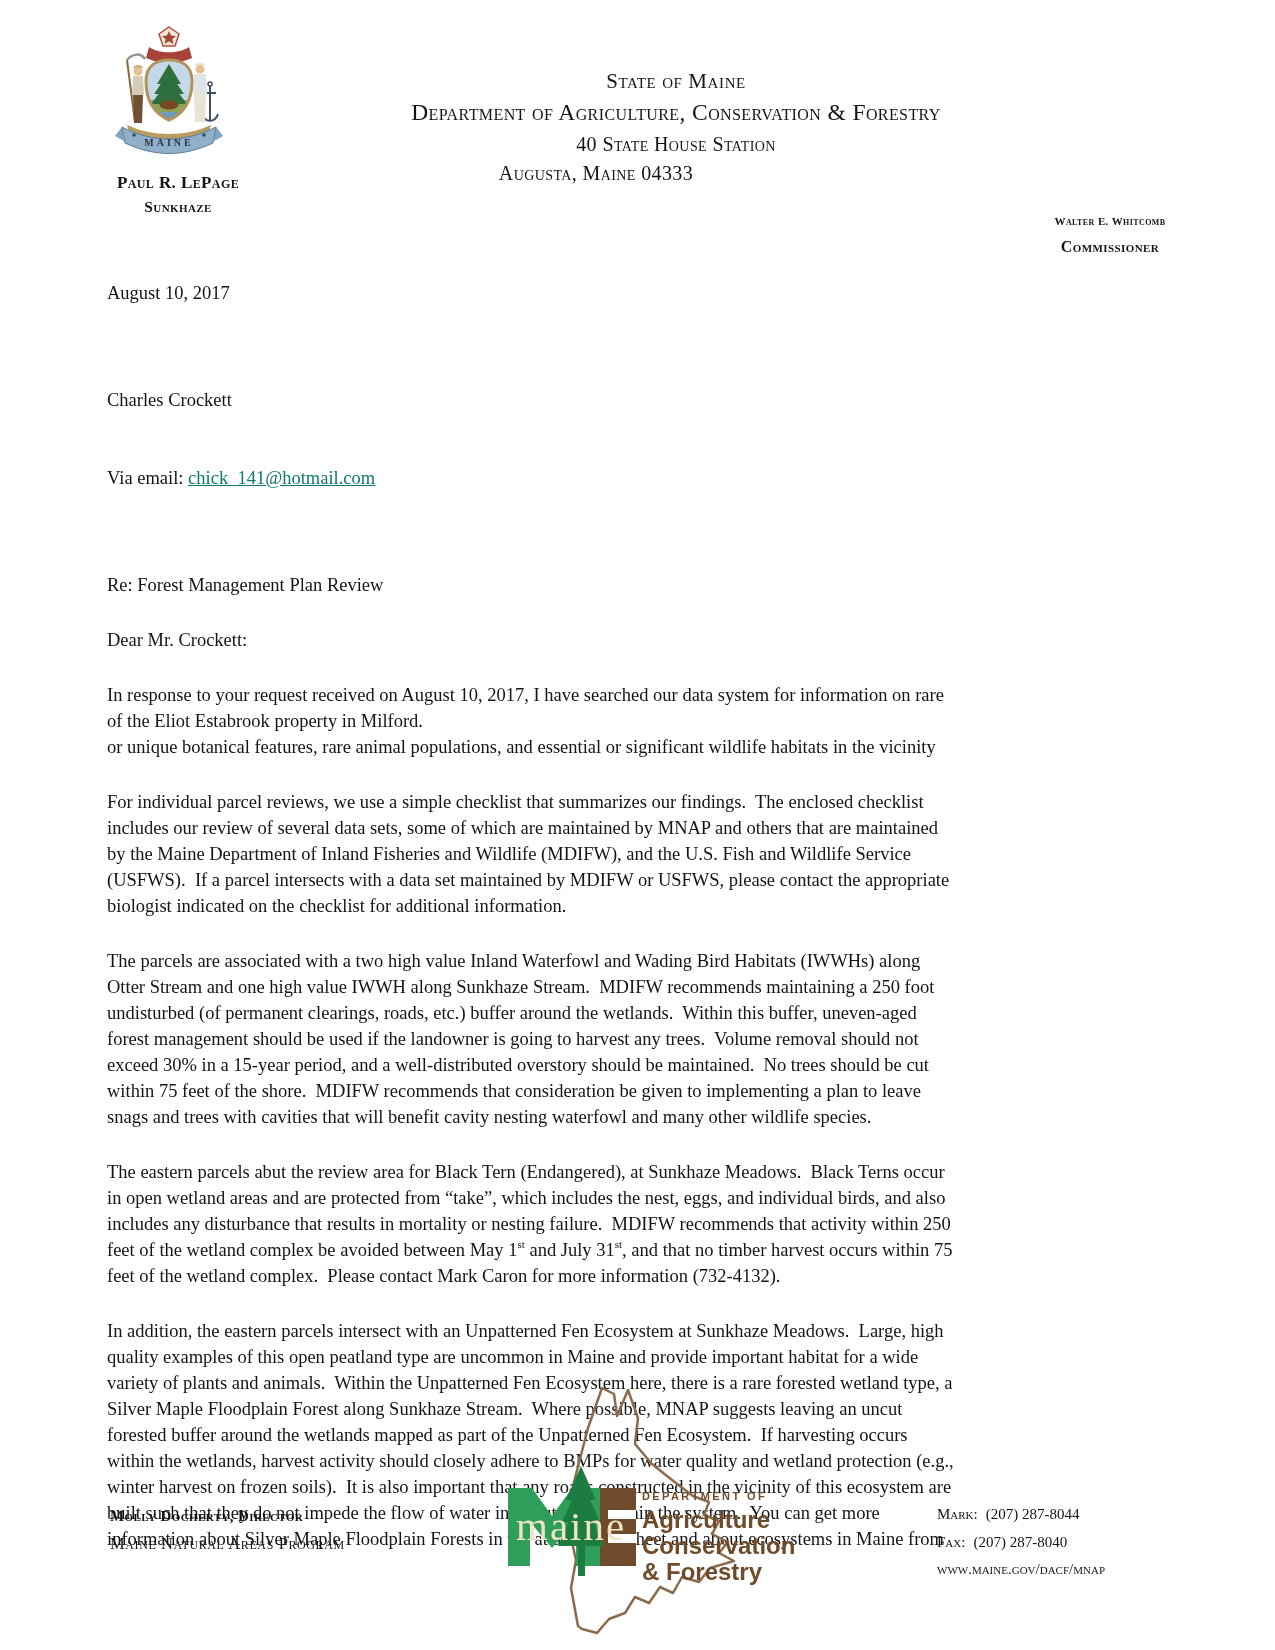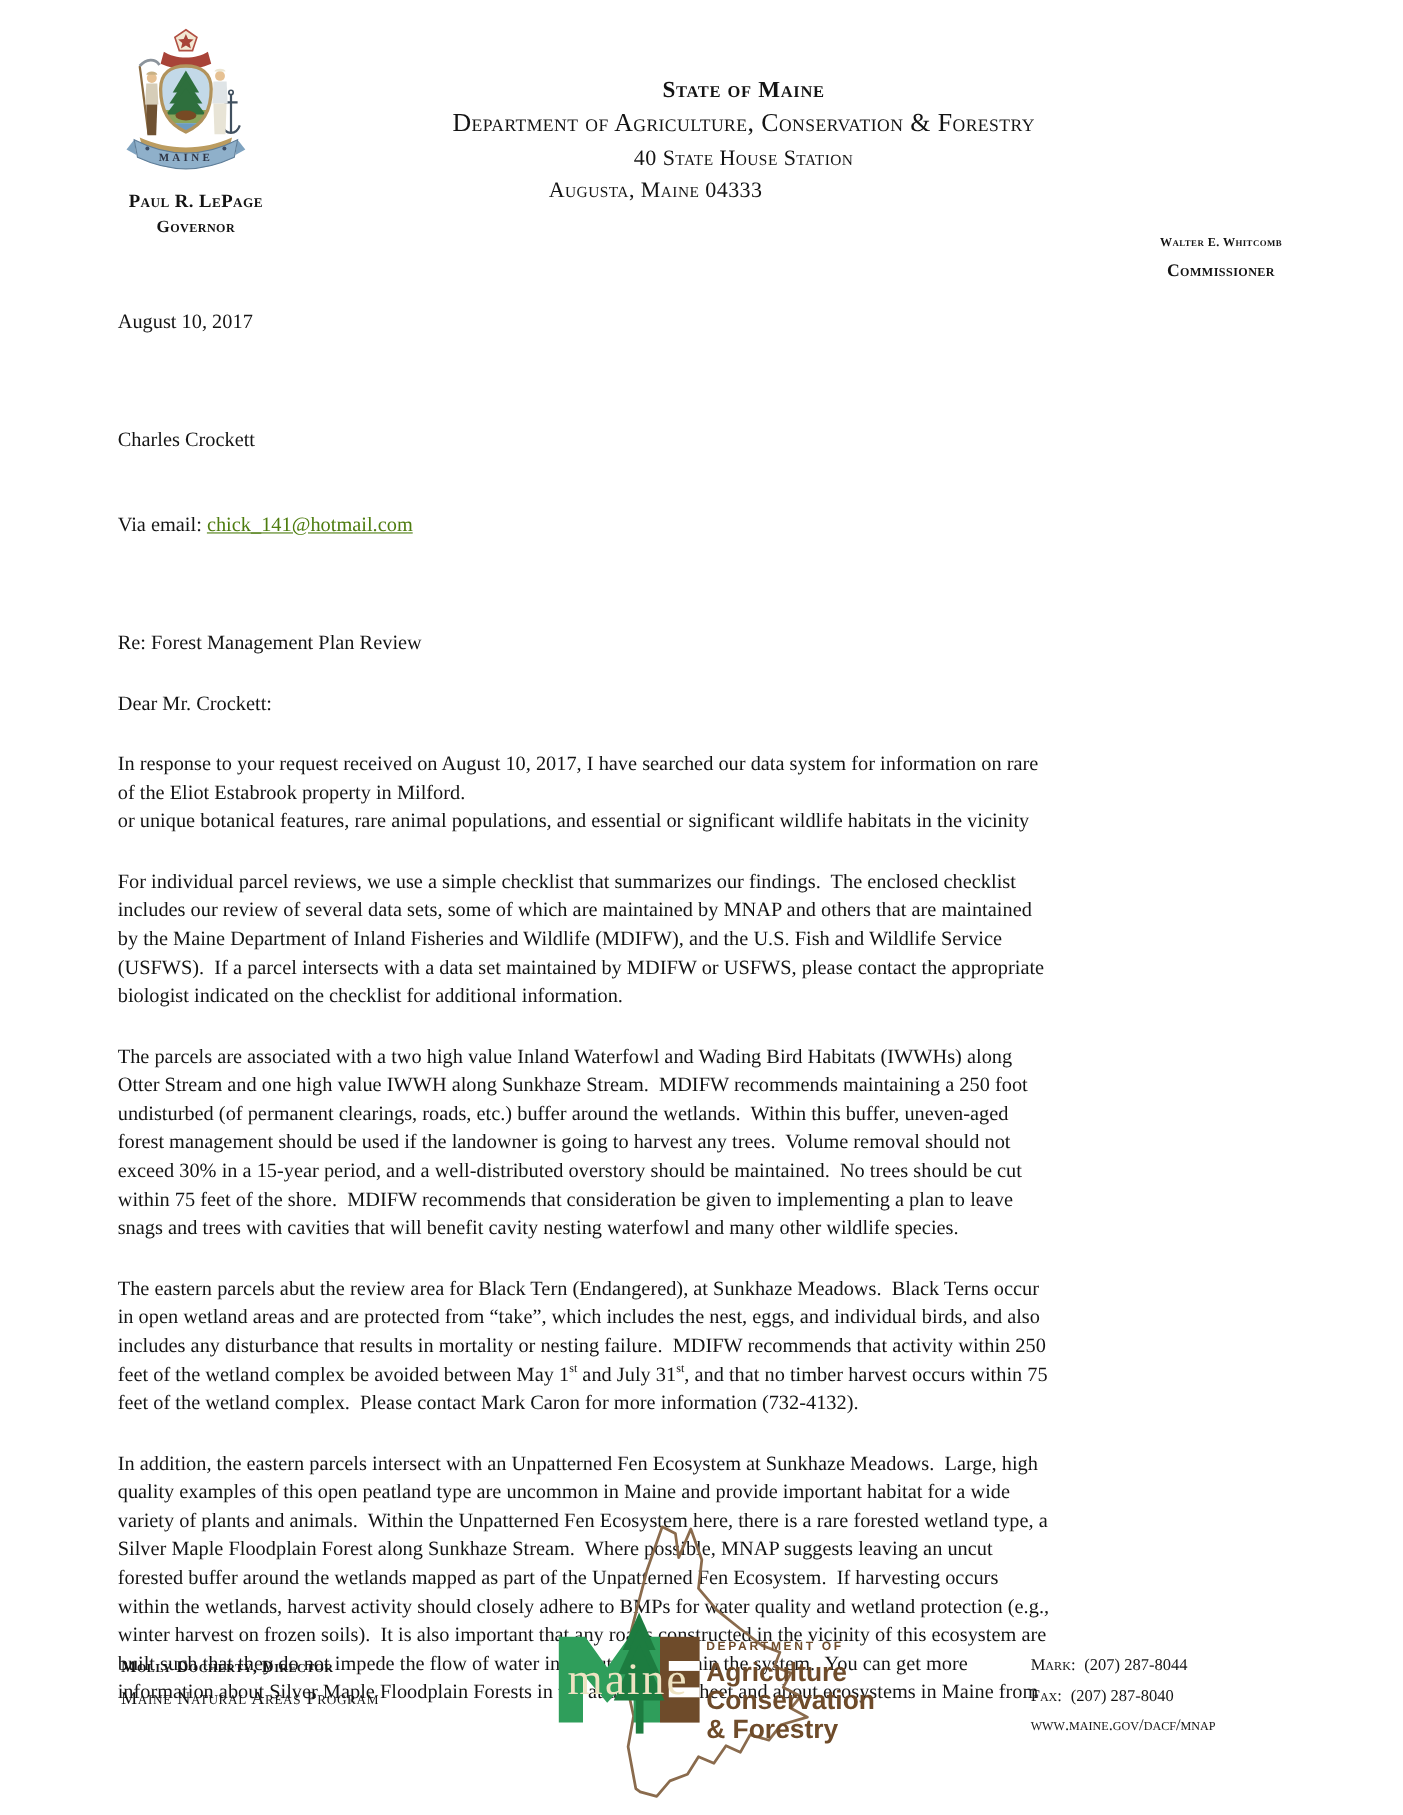--- a/index.html
+++ b/index.html
@@ -13,41 +13,41 @@
   
   .seal { position:absolute; left:113px; top:24px; width:112px; height:136px; }
   .gov-block {
     position:absolute; left:83px; top:170px; width:190px; text-align:center;
     font-weight:bold; font-variant:small-caps;
   }
   .gov-name  { font-size:17px; line-height:25px; letter-spacing:0.4px; }
   .gov-title { font-size:15.5px; line-height:24px; letter-spacing:0.4px; }
 
   .center-block { position:absolute; left:296px; top:66px; width:760px; text-align:center; }
-  .org-line1 { font-size:21px;   font-weight:bold; font-variant:small-caps; line-height:30px; letter-spacing:0.6px; }
+  .org-line1 { font-size:21px;   font-weight:normal; font-variant:small-caps; line-height:30px; letter-spacing:0.6px; }
   .org-line2 { font-size:23.5px; font-weight:normal; font-variant:small-caps; line-height:33px; letter-spacing:0.4px; }
   .org-addr1 { font-size:20px; font-variant:small-caps; line-height:30px; letter-spacing:0.4px; }
   .org-addr2 { font-size:20px; font-variant:small-caps; line-height:29px; letter-spacing:0.4px; transform:translateX(-80px); }
 
   .comm-block {
     position:absolute; left:985px; top:172px; width:250px; text-align:center;
     font-weight:bold; font-variant:small-caps;
   }
   .comm-name  { font-size:11px; line-height:26px; letter-spacing:0.4px;margin-top:36px; }
   .comm-title { font-size:16px;   line-height:25px; letter-spacing:0.4px; }
 
   
   .letter-body {
     position:absolute; left:107px; top:280px; width:1030px;
     font-size:18.5px; line-height:26px;
   }
   .block { margin-bottom:29px; white-space:pre; }
   .line  { white-space:pre; }
   .line sup { font-size:11px; line-height:0; position:relative; top:-1px; }
-  a.email { color:#4d7c0f; text-decoration:underline; }
+  a.email { color:#0f766e; text-decoration:underline; }
 
   
   .sig-block { position:absolute; left:110px; top:1503px; font-variant:small-caps; }
   .sig-name    { font-size:15px; font-weight:bold; line-height:27px; letter-spacing:0.4px; }
   .sig-program { font-size:16.5px; line-height:27px; letter-spacing:0.6px; }
 
   .contact-block { position:absolute; left:937px; top:1501px; font-variant:small-caps; font-size:15px; line-height:27.5px; }
   .contact-line .cv { margin-left:8px; }
 
   .dacf-logo { position:absolute; left:478px; top:1382px; width:332px; height:266px; }
@@ -107,21 +107,21 @@
     <path d="M9,103 L2,112 L11,117 Z" fill="#7fa3c0"></path>
     <path d="M103,103 L110,112 L101,117 Z" fill="#7fa3c0"></path>
     <path d="M9,103 C40,119 72,119 103,103 L100,119 C70,133 42,133 12,119 Z" fill="#8fb0ca" stroke="#5e7d98" stroke-width="1"></path>
     <circle cx="21" cy="111" r="1.8" fill="#394a63"></circle>
     <circle cx="91" cy="111" r="1.8" fill="#394a63"></circle>
     <text x="56" y="122" text-anchor="middle" font-size="10" font-weight="bold" letter-spacing="3" fill="#2e3444">MAINE</text>
   </svg>
 
   <div class="gov-block">
     <div class="gov-name">Paul R. LePage</div>
-    <div class="gov-title">Governor</div>
+    <div class="gov-title">Sunkhaze</div>
   </div>
 
   <div class="center-block">
     <div class="org-line1">State of Maine</div>
     <div class="org-line2">Department of Agriculture, Conservation &amp; Forestry</div>
     <div class="org-addr1">40 State House Station</div>
     <div class="org-addr2">Augusta, Maine 04333</div>
   </div>
 
   <div class="comm-block">

